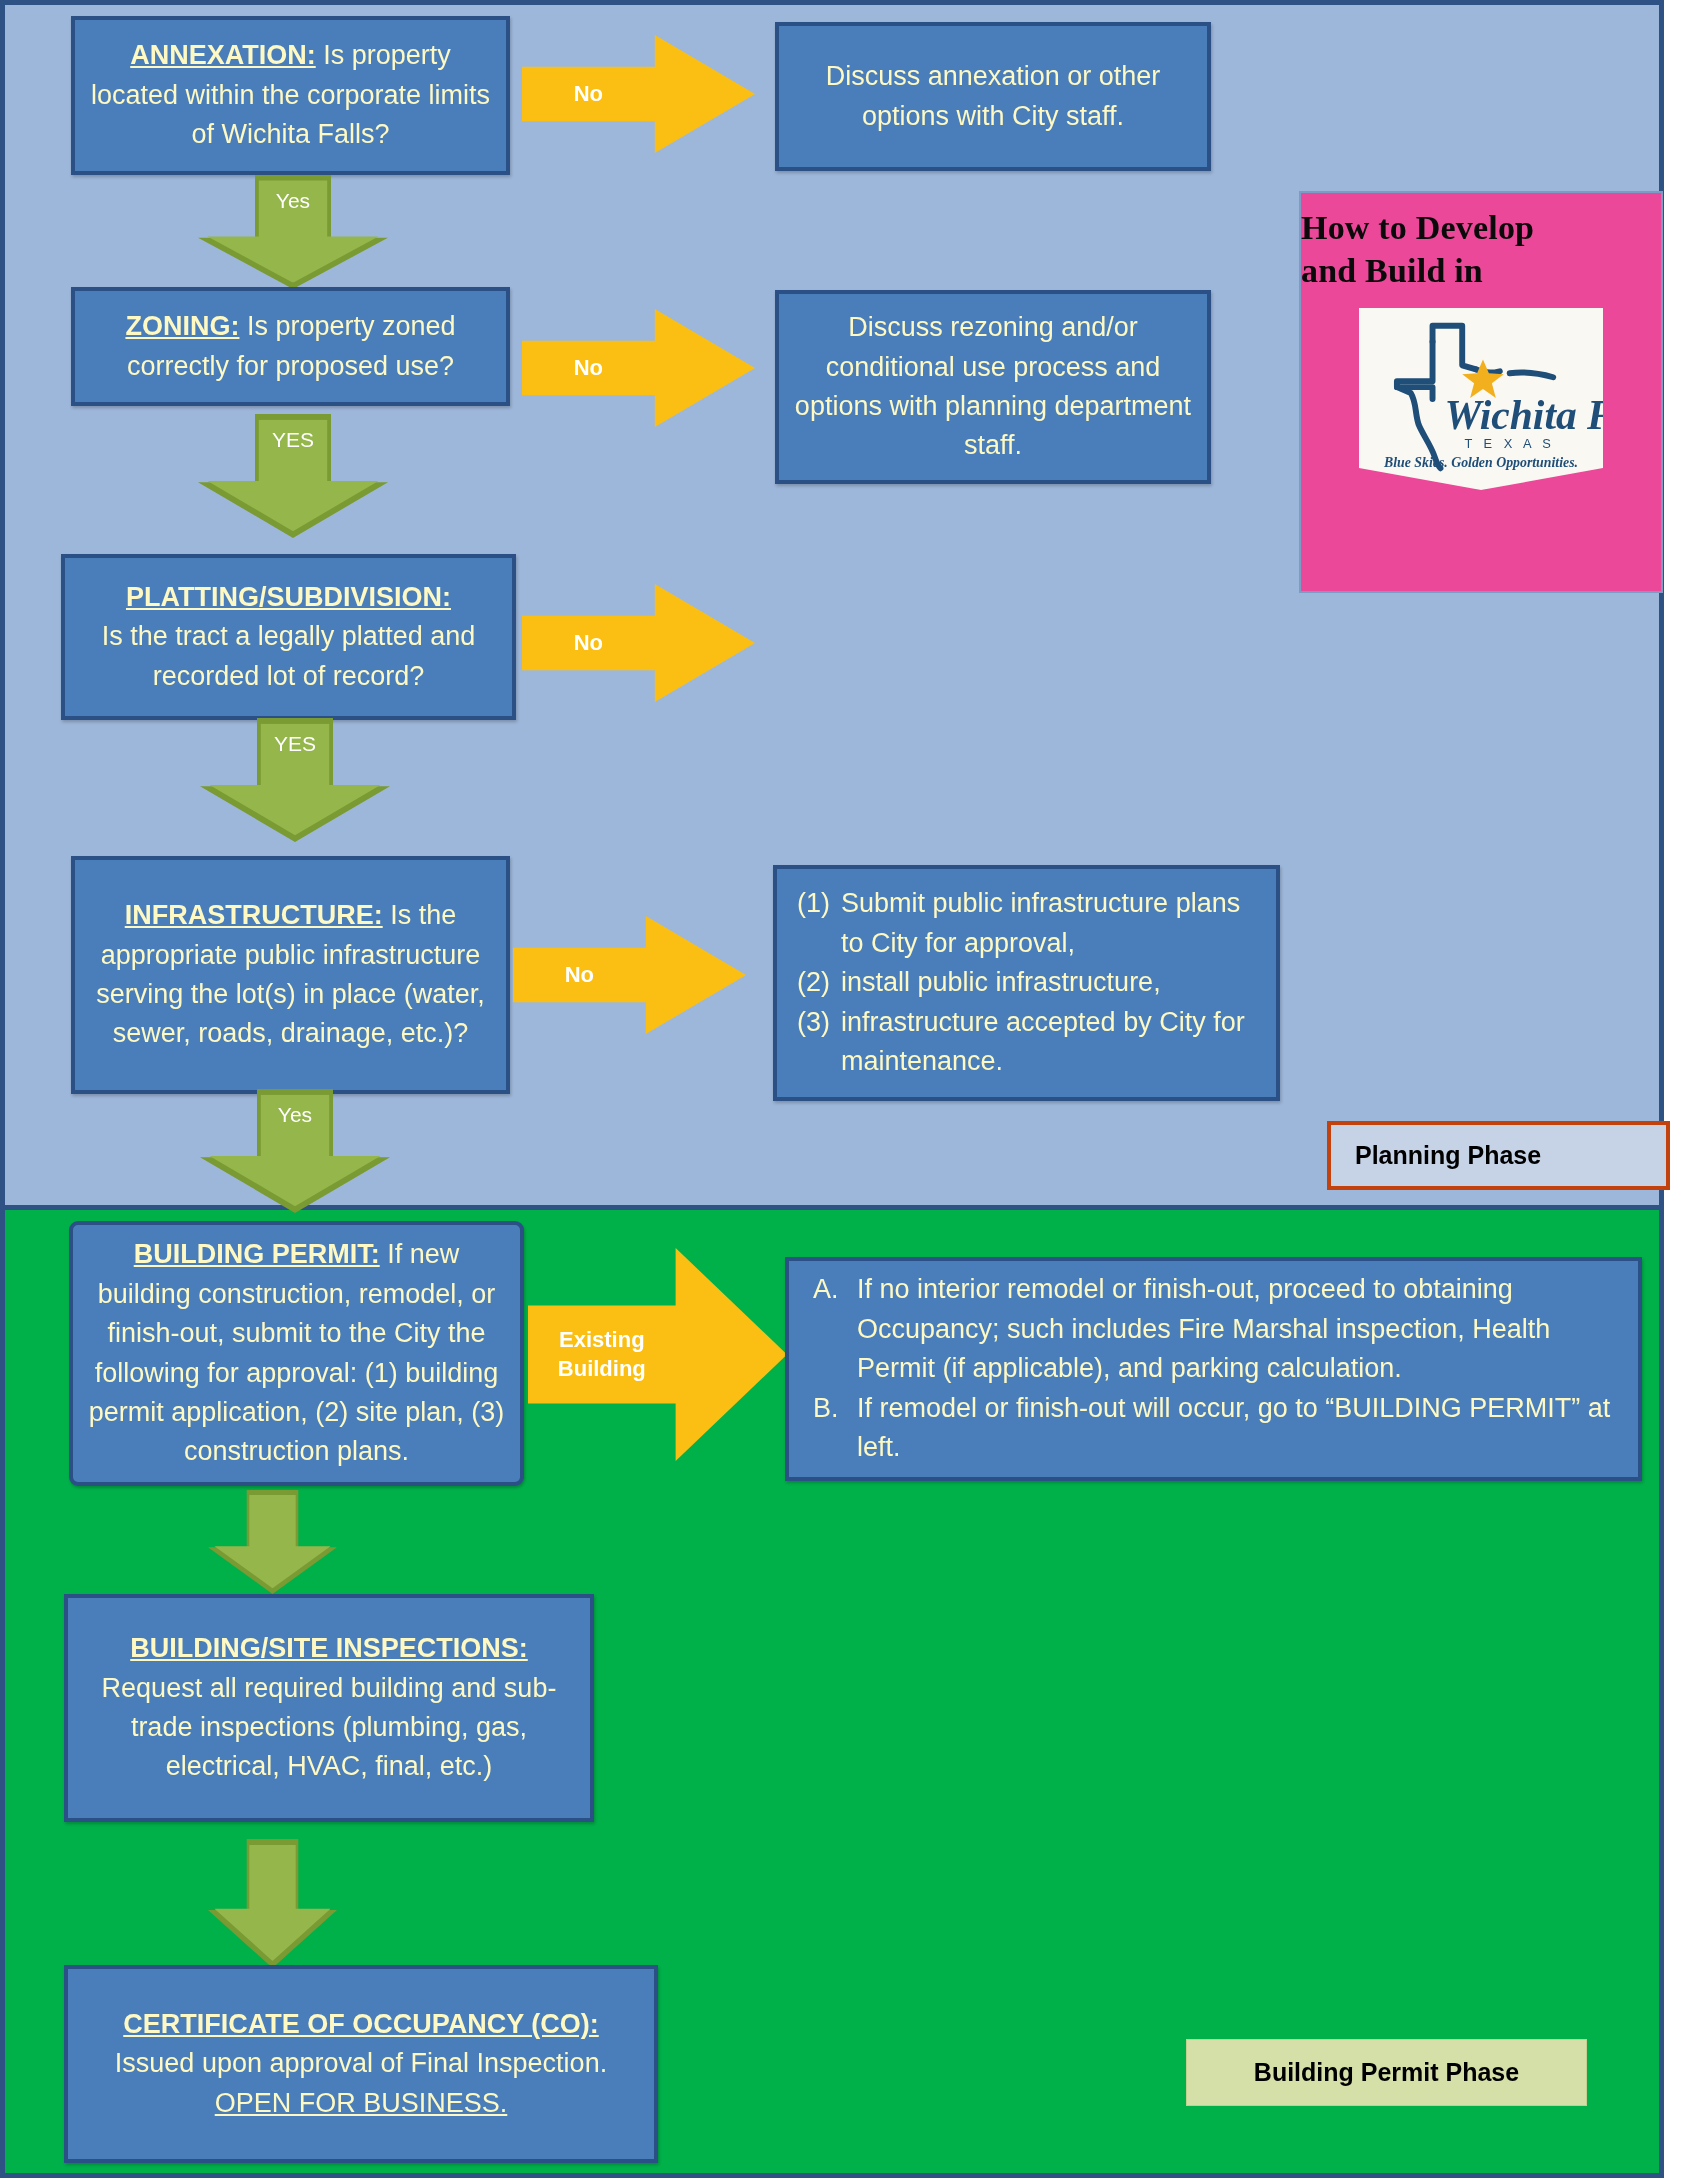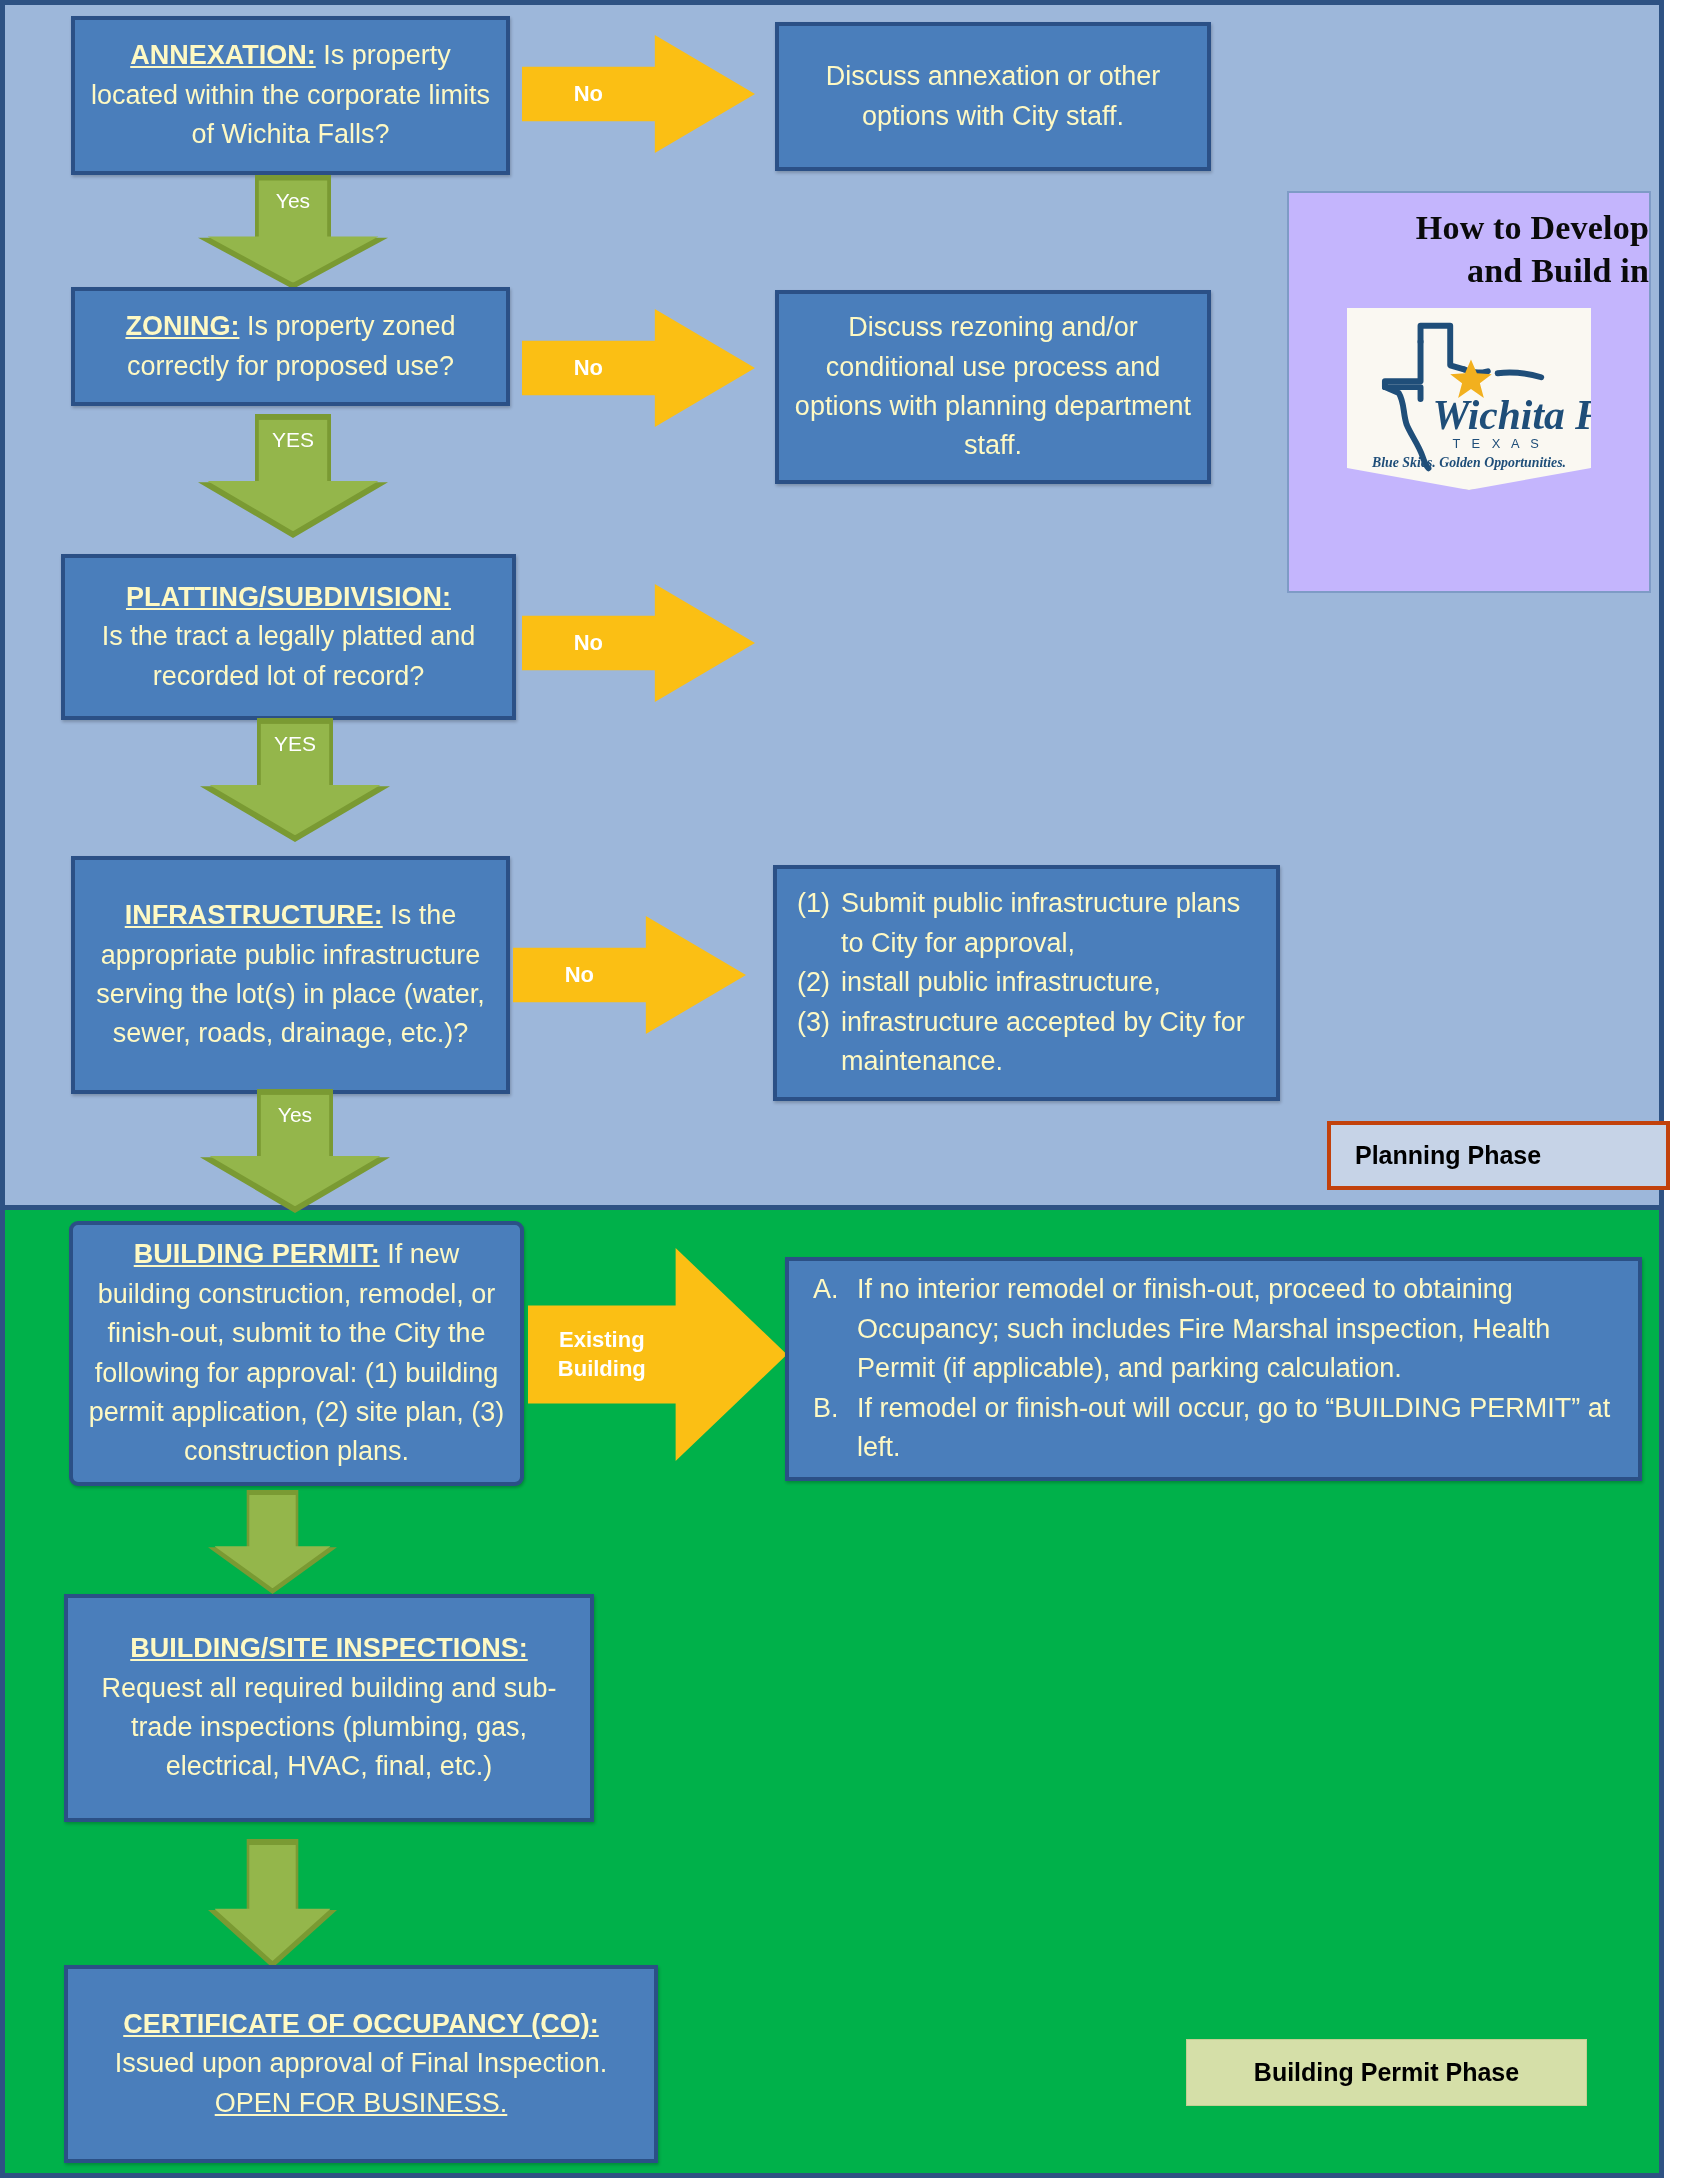--- a/index.html
+++ b/index.html
@@ -119,23 +119,24 @@
   .arrow-down .lbl{
     position:relative;z-index:3;
     margin-top:14px;
     text-align:center;
   }
 
   
   .logo-panel{
     position:absolute;
     box-sizing:border-box;
-    background:#c4b5fd;
+    background:#ec4899;
     border:2px solid #7E9BC6;
-    text-align:right;
+    text-align:left;
+    margin-left:12px;
   }
   .logo-title{
     font-family:"Liberation Serif",serif;
     font-weight:bold;
     font-size:34px;
     line-height:1.22;
     color:#0A0A0A;
     margin:14px 0 0 0;
     letter-spacing:0.2px;
   }

